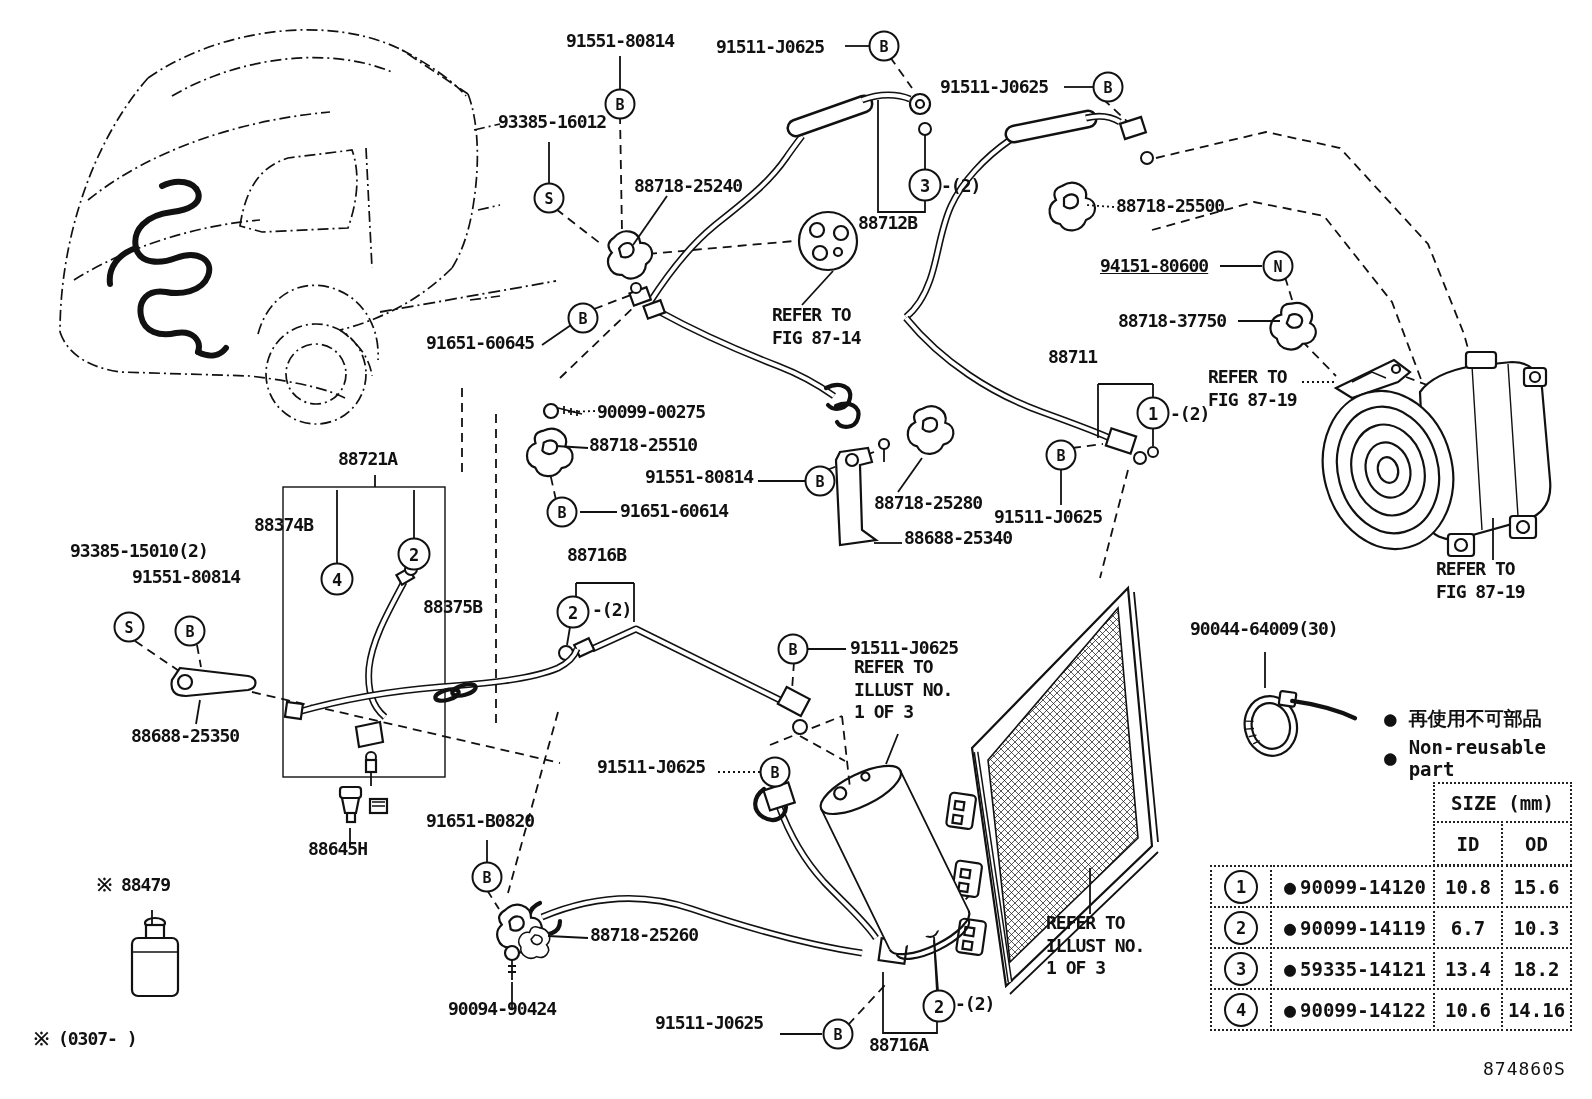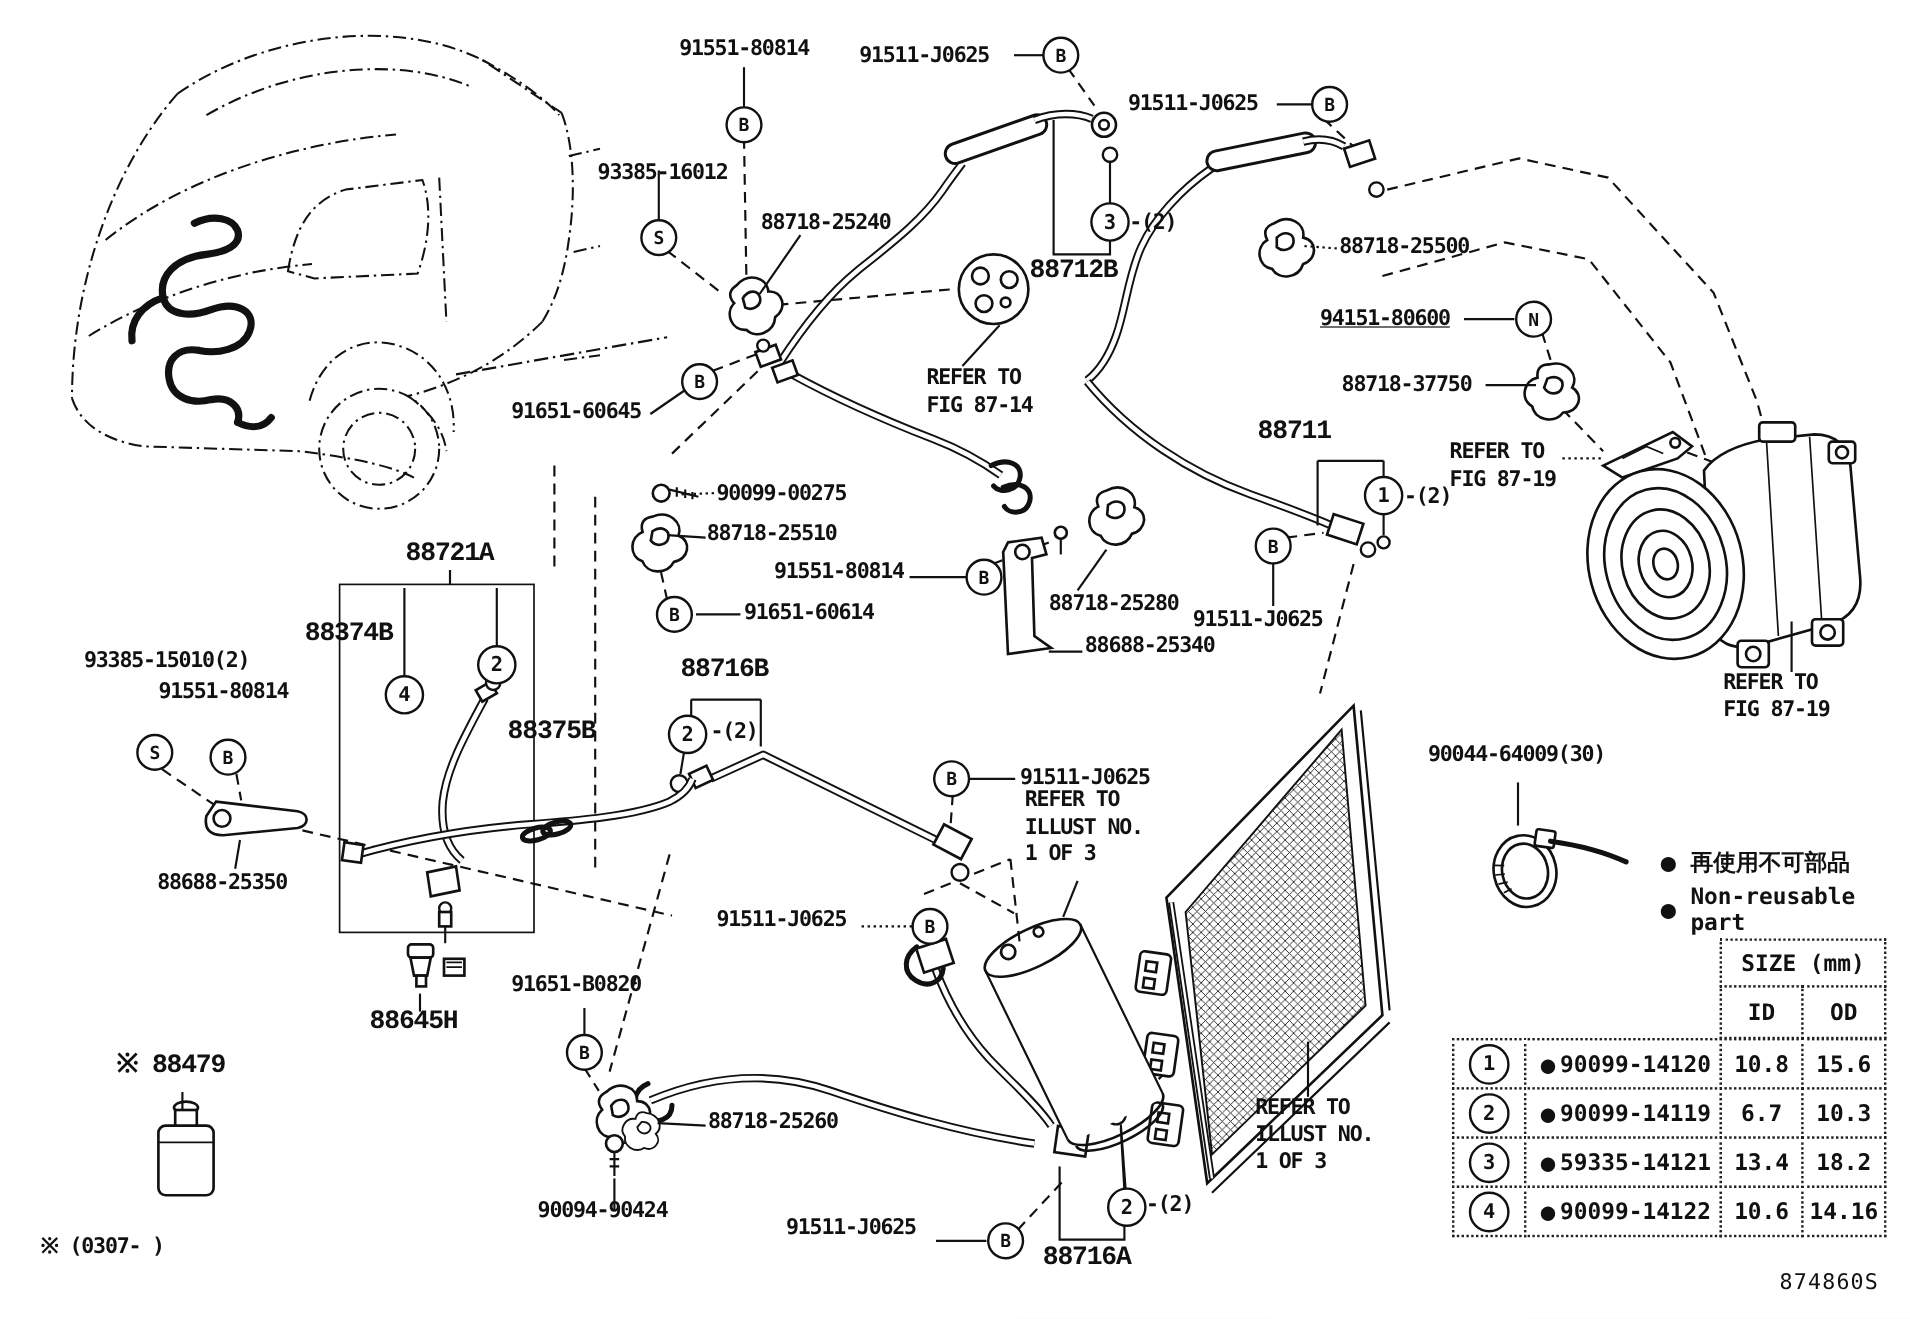--- a/index.html
+++ b/index.html
@@ -1,21 +1,21 @@
 <!DOCTYPE html>
 <html><head>
 <meta charset="utf-8">
 <style>
   html,body{margin:0;padding:0;background:#f6f6f4;}
   #page{position:relative;width:1592px;height:1099px;background:#ffffff;overflow:hidden;
         font-family:"DejaVu Sans Mono",monospace;color:#111;}
   #art{position:absolute;left:0;top:0;}
   .lbl{position:absolute;font-size:18px;font-weight:700;line-height:1.25;
        white-space:pre-line;letter-spacing:-1px;}
-  .lbl.lg{font-size:22px;font-family:Liberation Mono, monospace;}
+  .lbl.lg{font-size:18px;}
   .lbl.norm{font-weight:400;letter-spacing:1px;}
   .co{position:absolute;border:2.2px solid #111;border-radius:50%;background:#fff;
       display:flex;align-items:center;justify-content:center;font-weight:700;
       transform:translate(-50%,-50%);}
   .co.ltr{width:27px;height:27px;font-size:15px;}
   .co.num{width:29px;height:29px;font-size:17px;}
   .cell{position:absolute;border:2px dotted #222;box-sizing:border-box;background:#fff;
         display:flex;align-items:center;justify-content:center;
         font-size:19px;font-weight:700;}
   .cell.partcell{justify-content:flex-start;padding-left:12px;gap:4px;}
@@ -376,21 +376,21 @@
           <span>90099-14122</span>
         </div>
         <div class="cell" style="left: 1433px; top: 988px; width: 70px; height: 43px;">10.6</div>
         <div class="cell" style="left: 1501px; top: 988px; width: 71px; height: 43px;">14.16</div>
       </div>
 </div>
 
 <div id="labels-layer">
       <div class="lbl" style="left: 566px; top: 30px;">91551-80814</div>
       <div class="lbl" style="left: 716px; top: 36px;">91511-J0625</div>
-      <div class="lbl" style="left: 498px; top: 133px;">93385-16012</div>
+      <div class="lbl" style="left: 498px; top: 111px;">93385-16012</div>
       <div class="lbl" style="left: 634px; top: 175px;">88718-25240</div>
       <div class="lbl lg" style="left: 858px; top: 212px;">88712B</div>
       <div class="lbl" style="left: 941px; top: 175px;">-(2)</div>
       <div class="lbl" style="left: 940px; top: 76px;">91511-J0625</div>
       <div class="lbl" style="left: 1116px; top: 195px;">88718-25500</div>
       <div class="lbl" style="left: 1100px; top: 255px; text-decoration: underline;">94151-80600</div>
       <div class="lbl" style="left: 1118px; top: 310px;">88718-37750</div>
       <div class="lbl" style="left: 1208px; top: 366px;">REFER TO
 FIG 87-19</div>
       <div class="lbl lg" style="left: 1048px; top: 346px;">88711</div>

